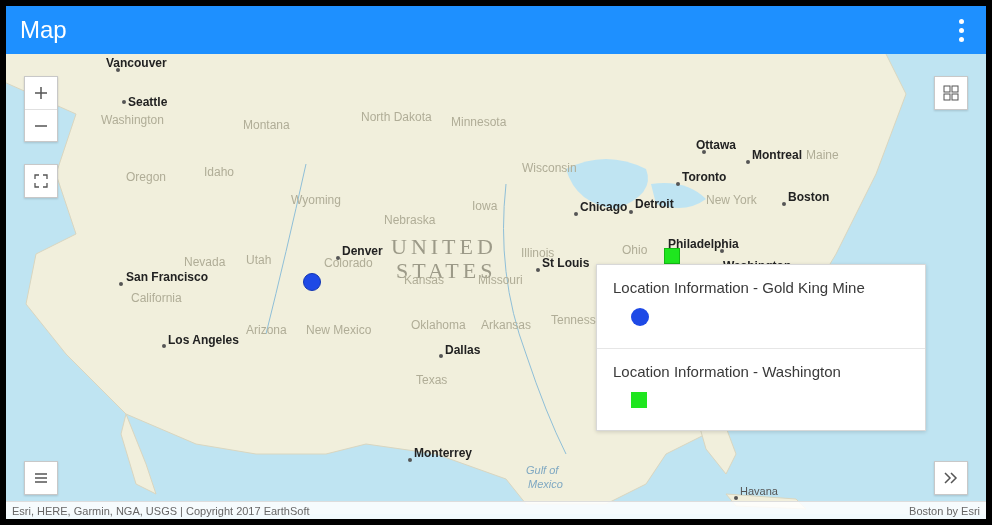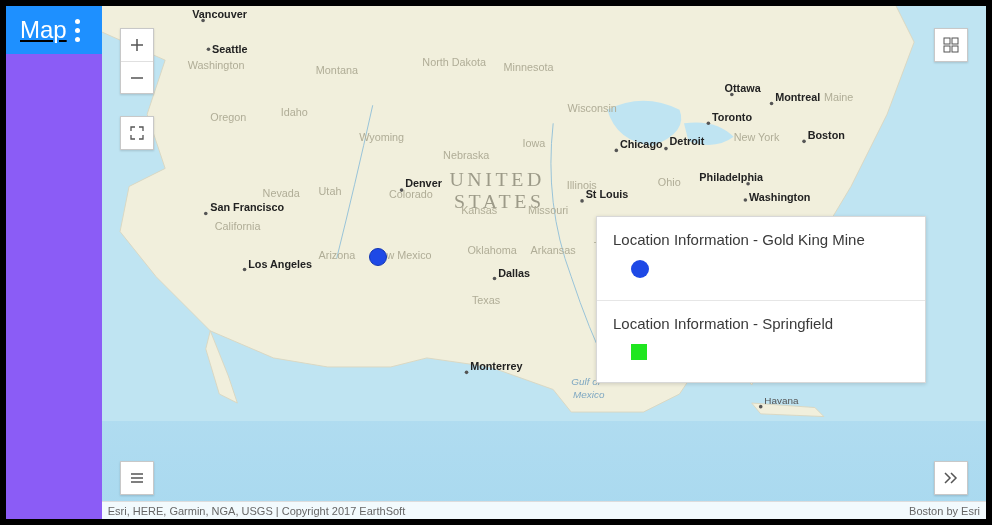--- a/index.html
+++ b/index.html
@@ -6,24 +6,23 @@
   body {
     background: #000;
     font-family: "Segoe UI", Arial, sans-serif;
     width: 992px;
     height: 525px;
     overflow: hidden;
   }
   .app-frame {
     position: absolute;
     top: 6px; left: 6px; right: 6px; bottom: 6px;
-    background: #8b5cf6;
+    background: #0c4a6e;
     display: flex;
-    flex-direction: row;
-    text-decoration: underline;
+    flex-direction: column;
   }
   .titlebar {
     background: #1e90ff;
     color: #fff;
     height: 48px;
     display: flex;
     align-items: center;
     padding: 0 14px;
     justify-content: space-between;
   }
@@ -288,21 +287,21 @@
         </svg>
       </div>
     </div>
 
     <div class="legend">
       <div class="legend-entry">
         <div class="legend-title">Location Information - Gold King Mine</div>
         <div class="legend-symbol-row"><span class="sym-circle"></span></div>
       </div>
       <div class="legend-entry">
-        <div class="legend-title">Location Information - Springfield</div>
+        <div class="legend-title">Location Information - Washington</div>
         <div class="legend-symbol-row"><span class="sym-square"></span></div>
       </div>
     </div>
 
     <div class="attr-bar">
       <span>Esri, HERE, Garmin, NGA, USGS | Copyright 2017 EarthSoft</span>
       <span>Boston by Esri</span>
     </div>
 
   </div>

